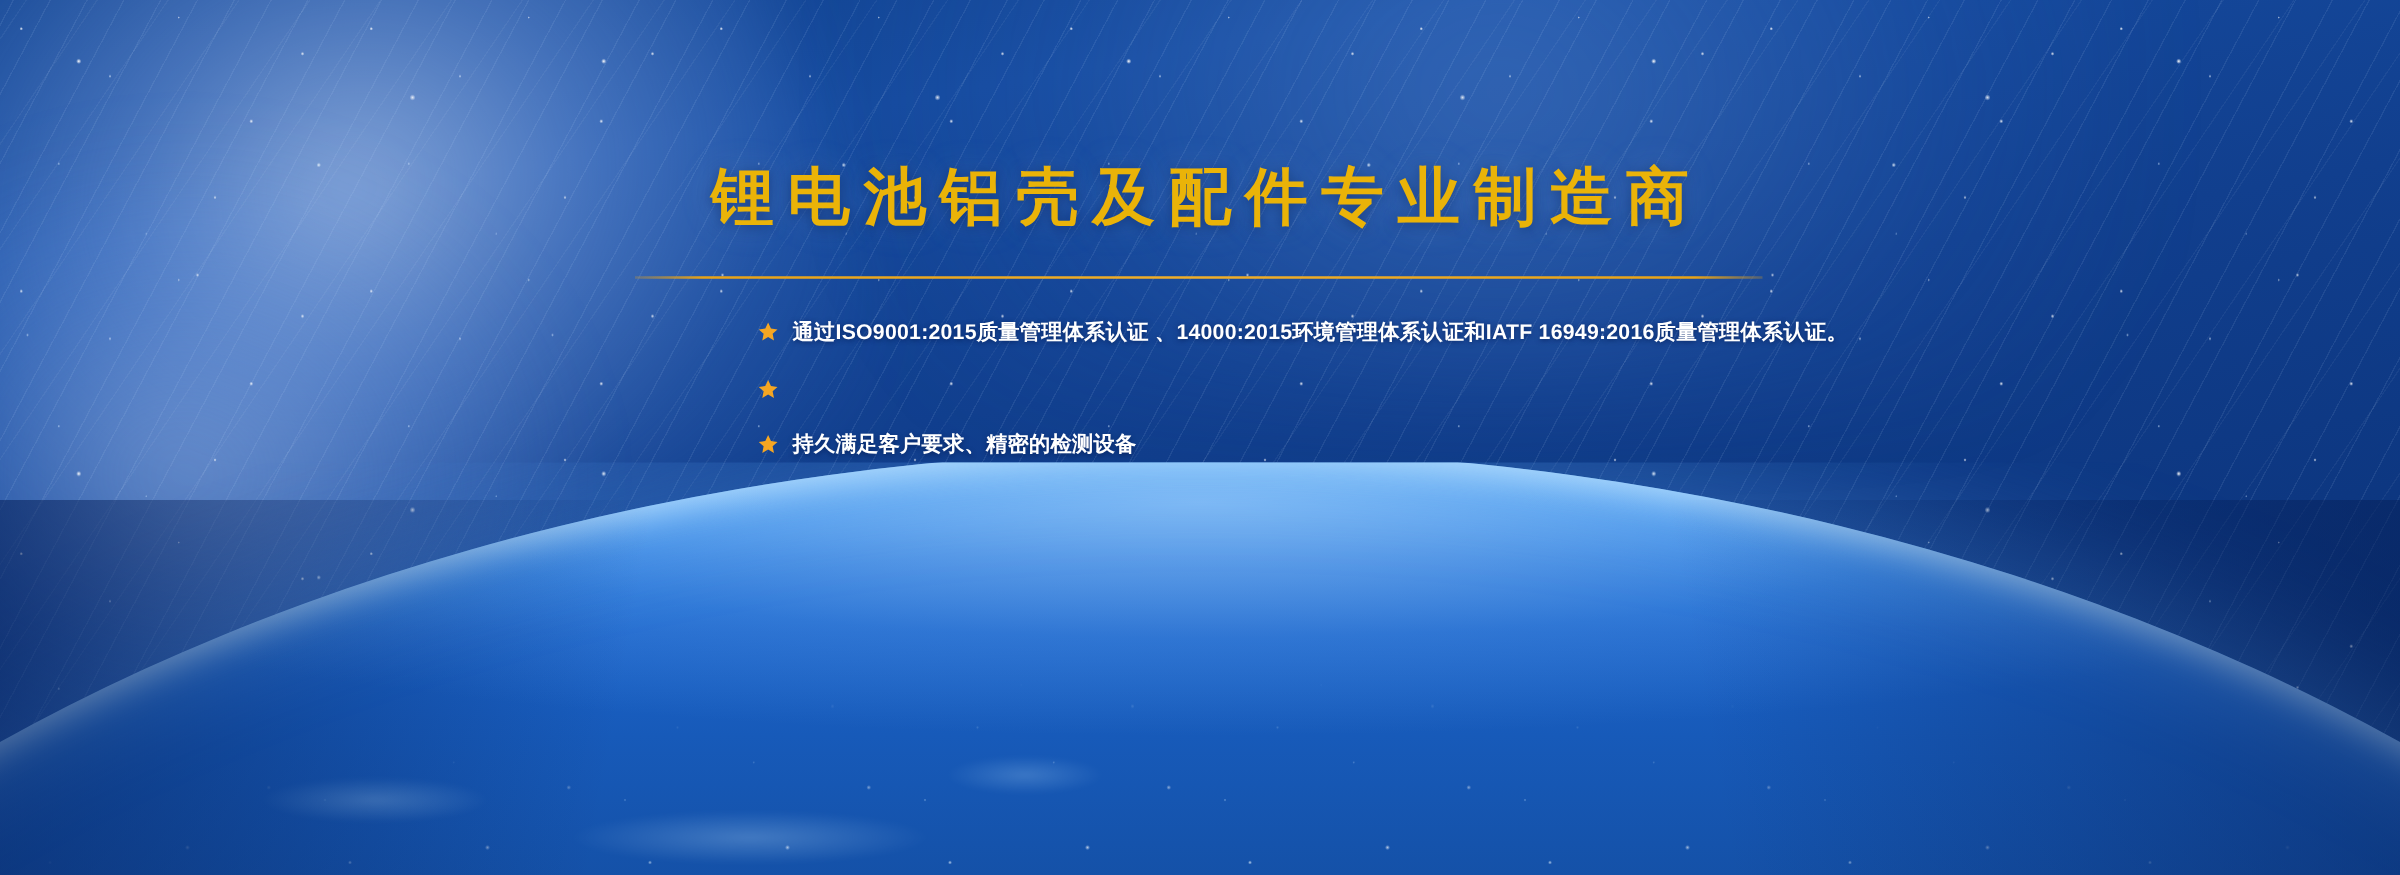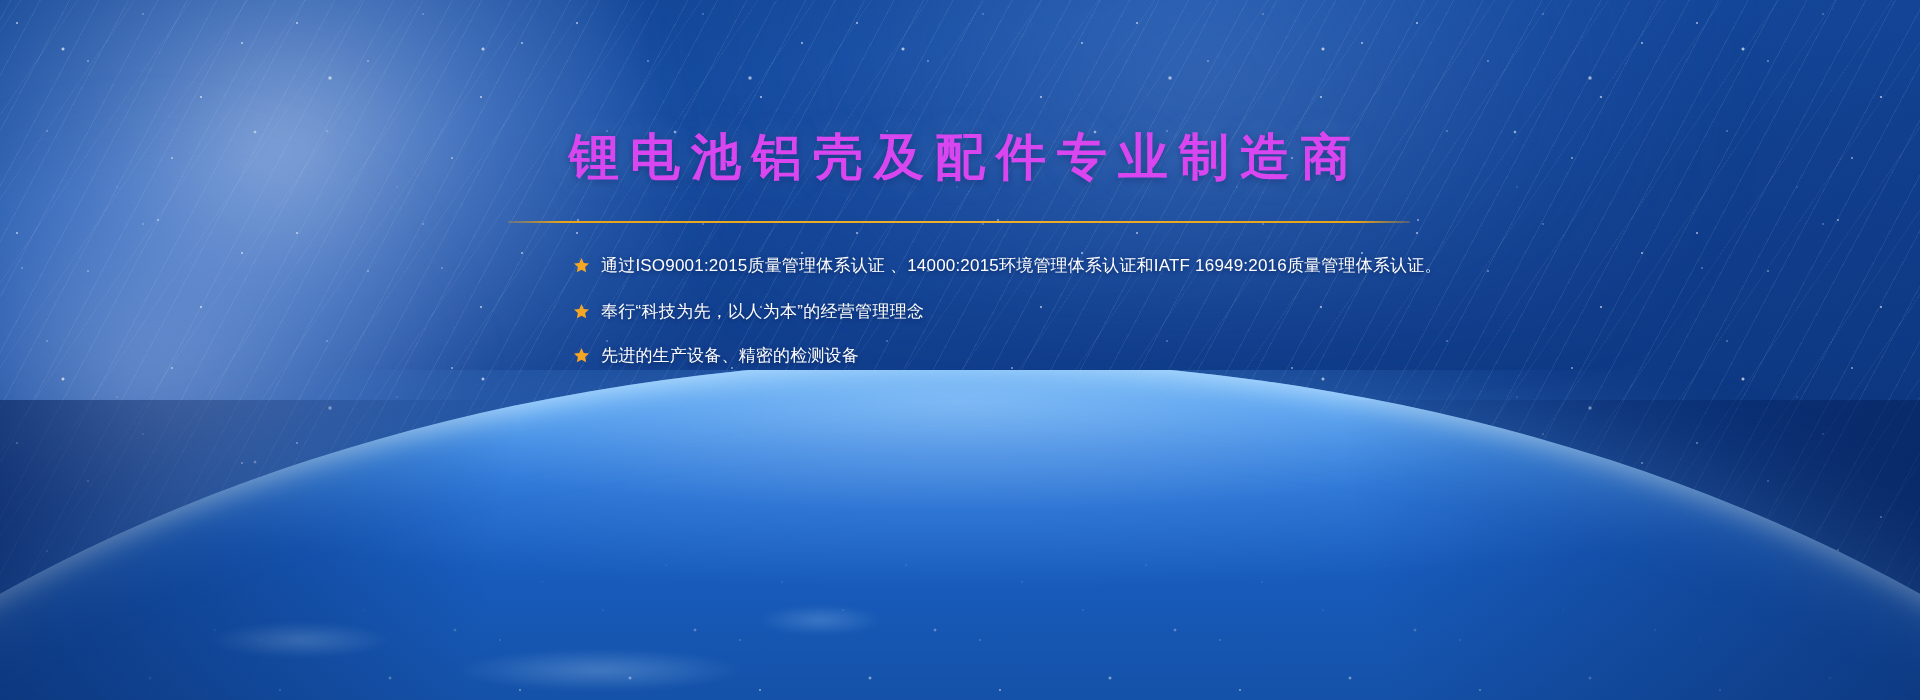--- a/index.html
+++ b/index.html
@@ -126,34 +126,34 @@
   }
   .earth-dark-r{
     position:absolute;right:0;bottom:0;width:700px;height:300px;
     background:linear-gradient(260deg, rgba(5,30,86,0.50) 0%, rgba(5,30,86,0.0) 78%);
   }
   
   .content{position:absolute;left:0;top:0;width:1920px;height:700px;}
   .title{
     position:absolute;left:0;right:0;top:130px;
     text-align:center;
-    color:#d946ef;
+    color:#eab308;
     font-size:50px;
     font-weight:bold;
     letter-spacing:11px;
     text-indent:11px;
     line-height:1.1;
     text-shadow:0 2px 10px rgba(5,30,90,0.55), 0 0 26px rgba(150,200,255,0.25);
     white-space:nowrap;
   }
   .divider{
     position:absolute;left:508px;top:221px;width:902px;height:2px;
     background:linear-gradient(90deg, rgba(232,163,23,0.25) 0%, #e8a317 6%, #f0ae2a 50%, #e8a317 94%, rgba(232,163,23,0.25) 100%);
   }
-  .bullets{position:absolute;left:573px;top:246px;width:1060px;}
+  .bullets{position:absolute;left:606px;top:246px;width:1060px;font-weight:bold;}
   .bullet{
     display:flex;align-items:center;
     height:38px;margin-bottom:6px;
     white-space:nowrap;
   }
   .bullet .star{
     flex:0 0 auto;width:17px;height:17px;margin-right:11px;
     display:block;
   }
   .bullet .star svg{display:block;width:17px;height:17px;}
@@ -206,29 +206,28 @@
         </span>
         <span class="txt">通过ISO9001:2015质量管理体系认证 、14000:2015环境管理体系认证和IATF 16949:2016质量管理体系认证。</span>
       </div>
 
       <div class="bullet b2">
         <span class="star">
           <svg viewBox="0 0 24 24">
               <polygon points="12,1.4 15.2,8.3 22.6,9.2 17.1,14.2 18.6,21.6 12,17.9 5.4,21.6 6.9,14.2 1.4,9.2 8.8,8.3" fill="#f5a623"></polygon>
             </svg>
         </span>
-        <span class="txt">奉行“科技为先，以人为本”的经营管理理念</span>
       </div>
 
 
       <div class="bullet b4">
         <span class="star">
           <svg viewBox="0 0 24 24">
               <polygon points="12,1.4 15.2,8.3 22.6,9.2 17.1,14.2 18.6,21.6 12,17.9 5.4,21.6 6.9,14.2 1.4,9.2 8.8,8.3" fill="#f5a623"></polygon>
             </svg>
         </span>
-        <span class="txt">先进的生产设备、精密的检测设备</span>
+        <span class="txt">持久满足客户要求、精密的检测设备</span>
       </div>
 
 
     </div>
   </div>
 </div>
 
 </body></html>

